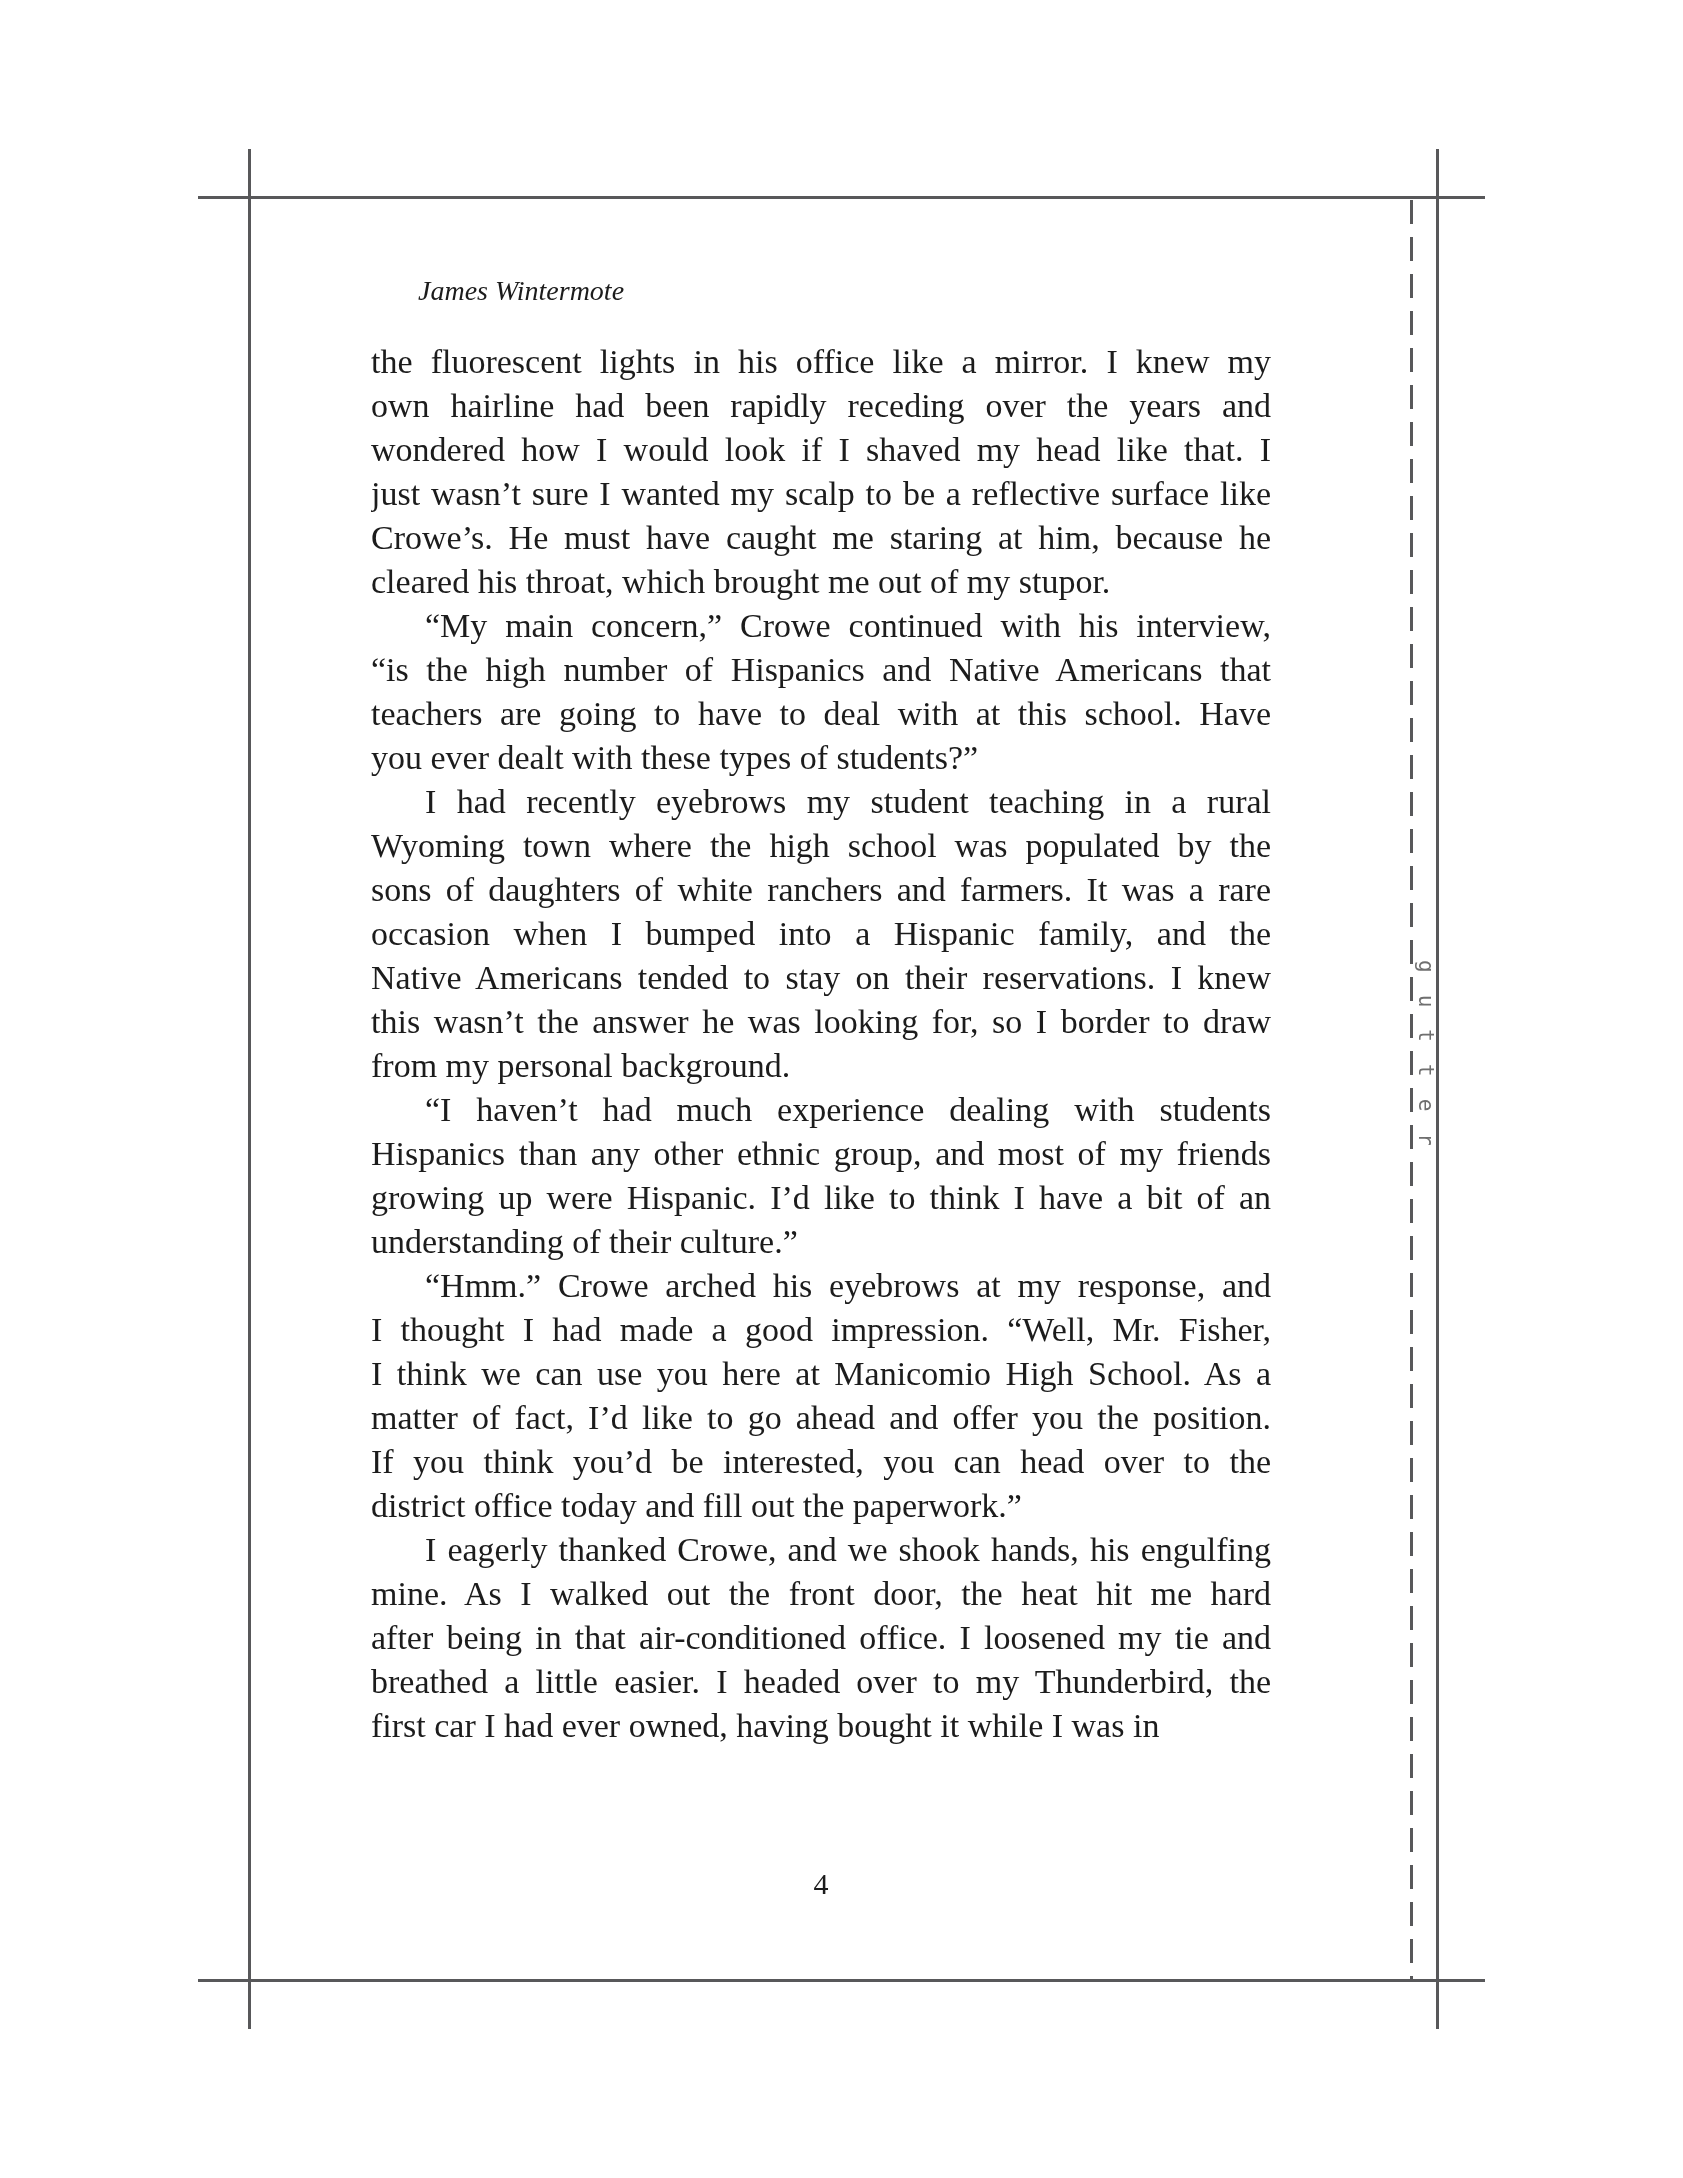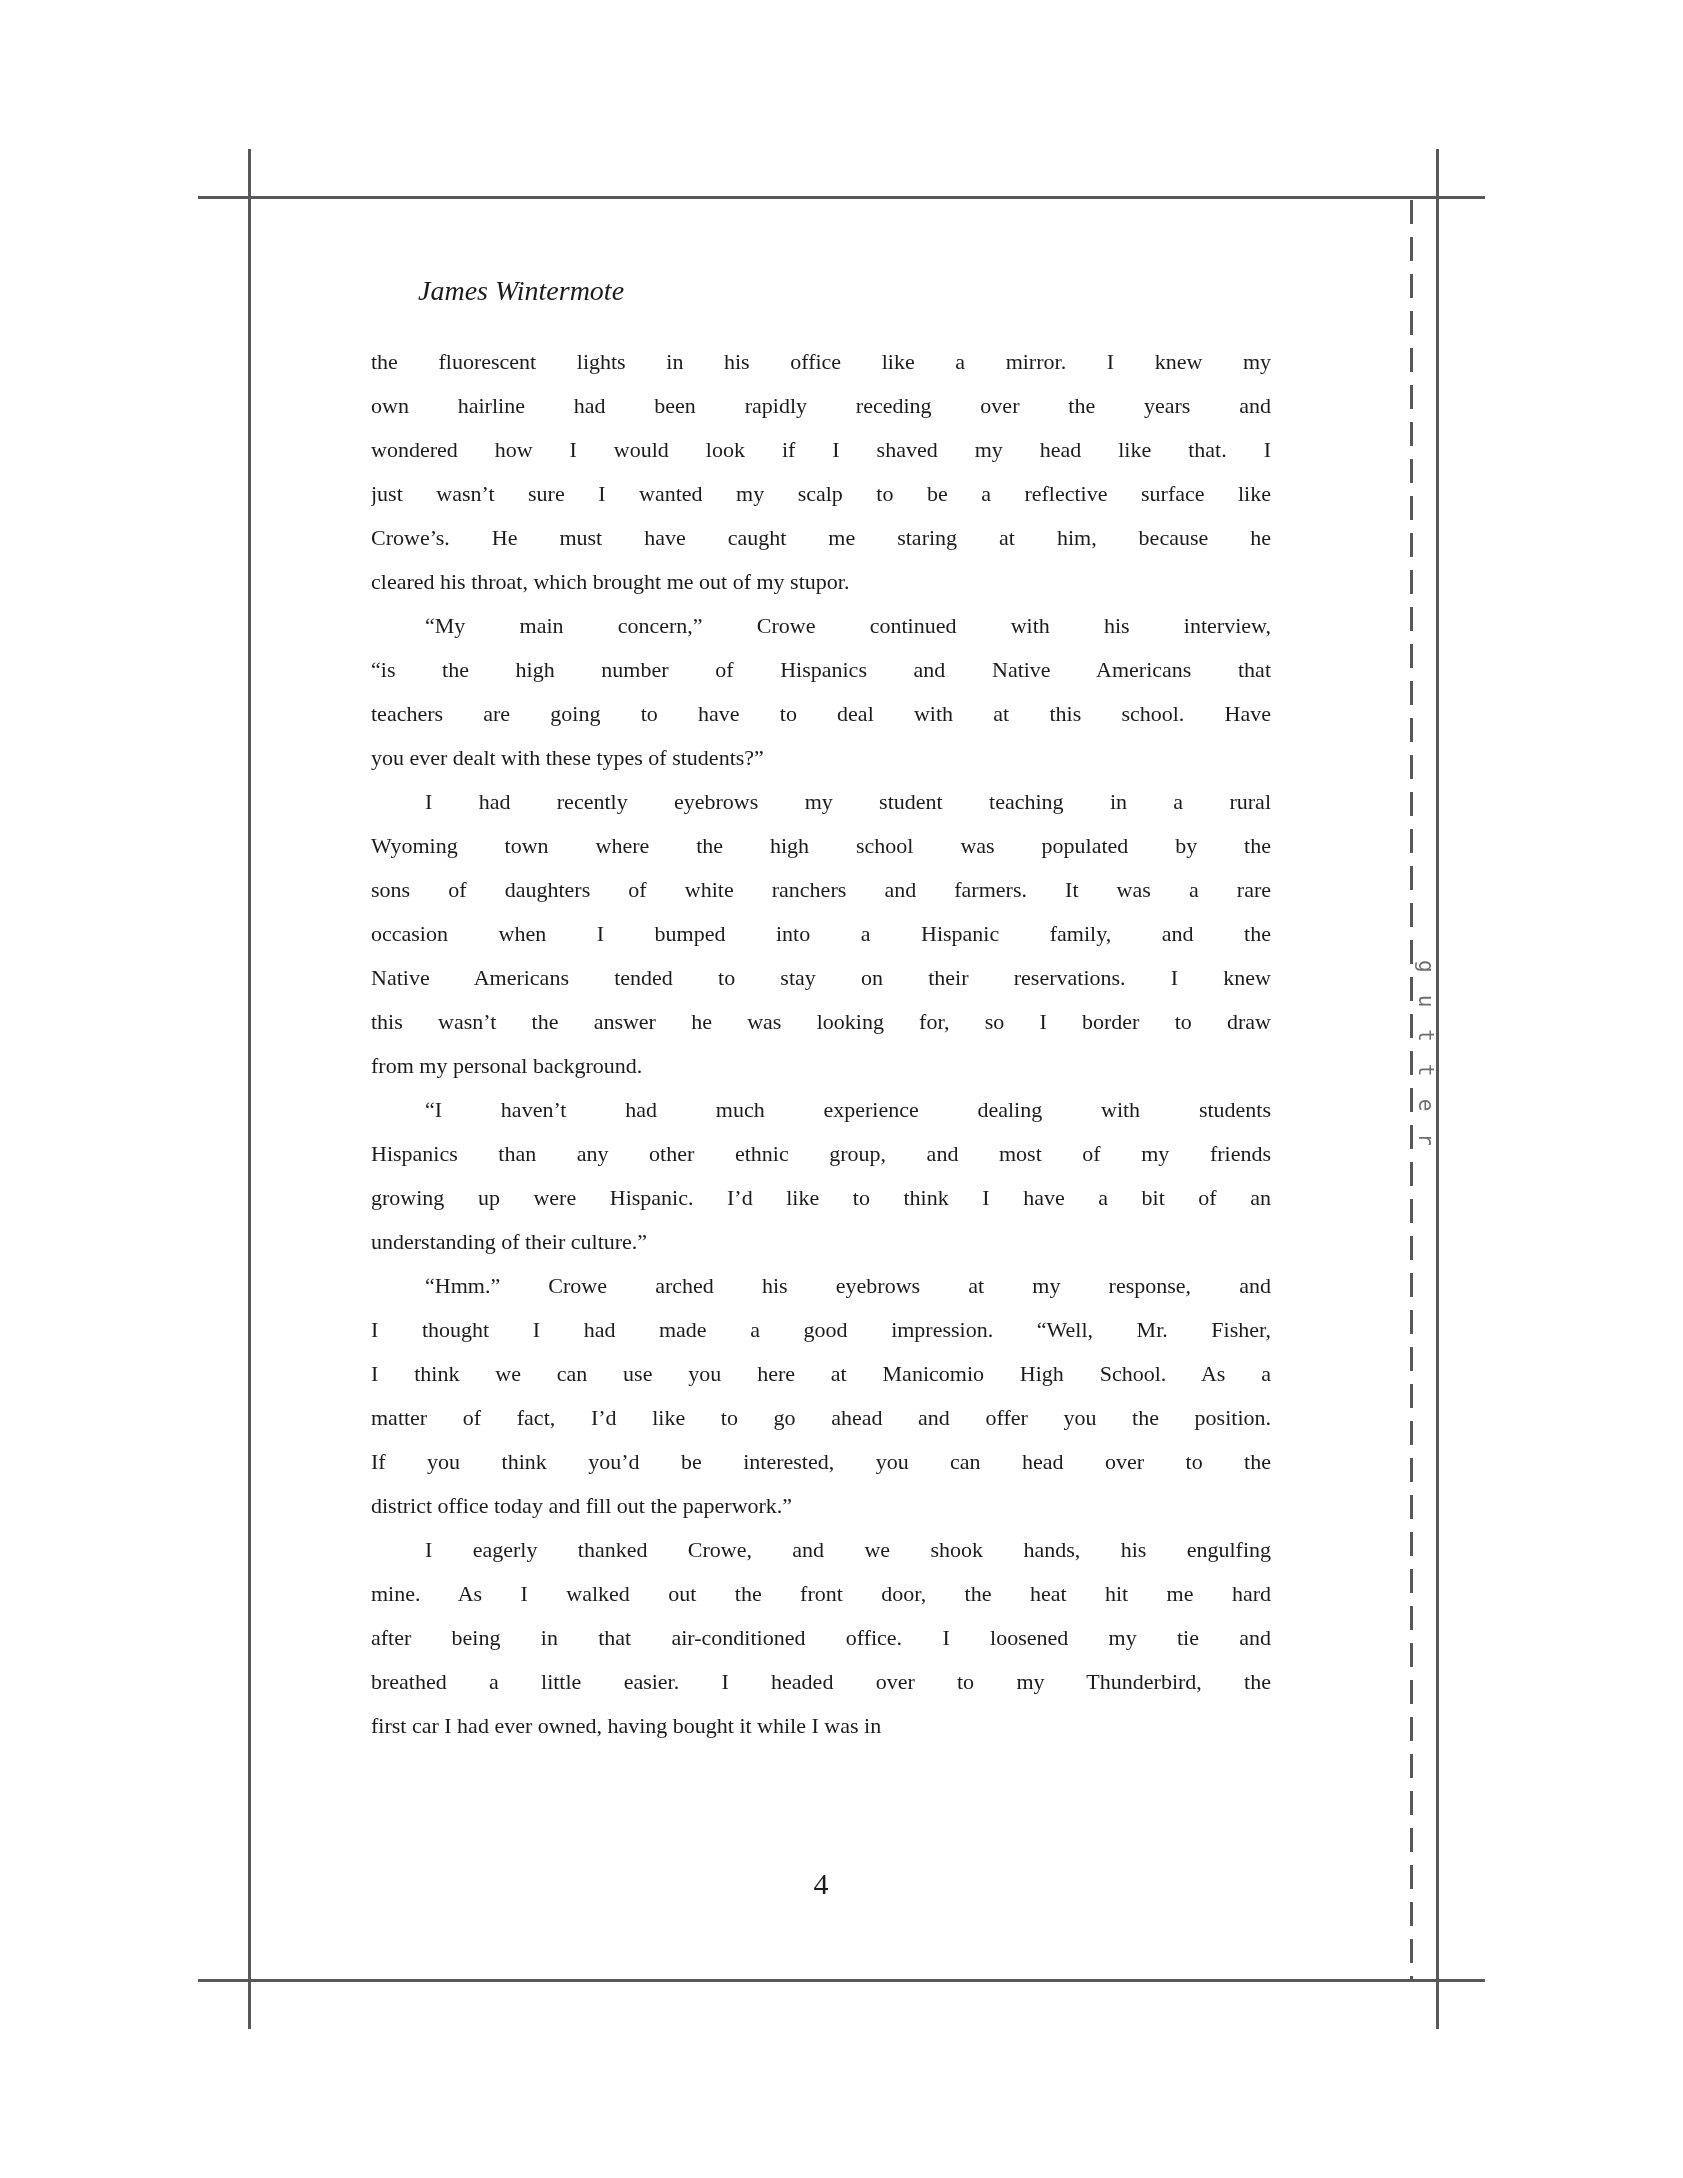--- a/index.html
+++ b/index.html
@@ -55,21 +55,21 @@
     font-size: 28px;
     line-height: 32px;
     color: #1c1c1c;
     margin-left: 47px;
   }
   .text-block {
     position: absolute;
     left: 371px;
     top: 340px;
     width: 900px;
-    font-size: 22px;
+    font-size: 34px;
     line-height: 44px;
   }
   .para { margin: 0; padding: 0; }
   .line {
     height: 44px;
     overflow: hidden;
     text-align: justify;
     text-align-last: justify;
   }
   .line.last { text-align-last: left; }

